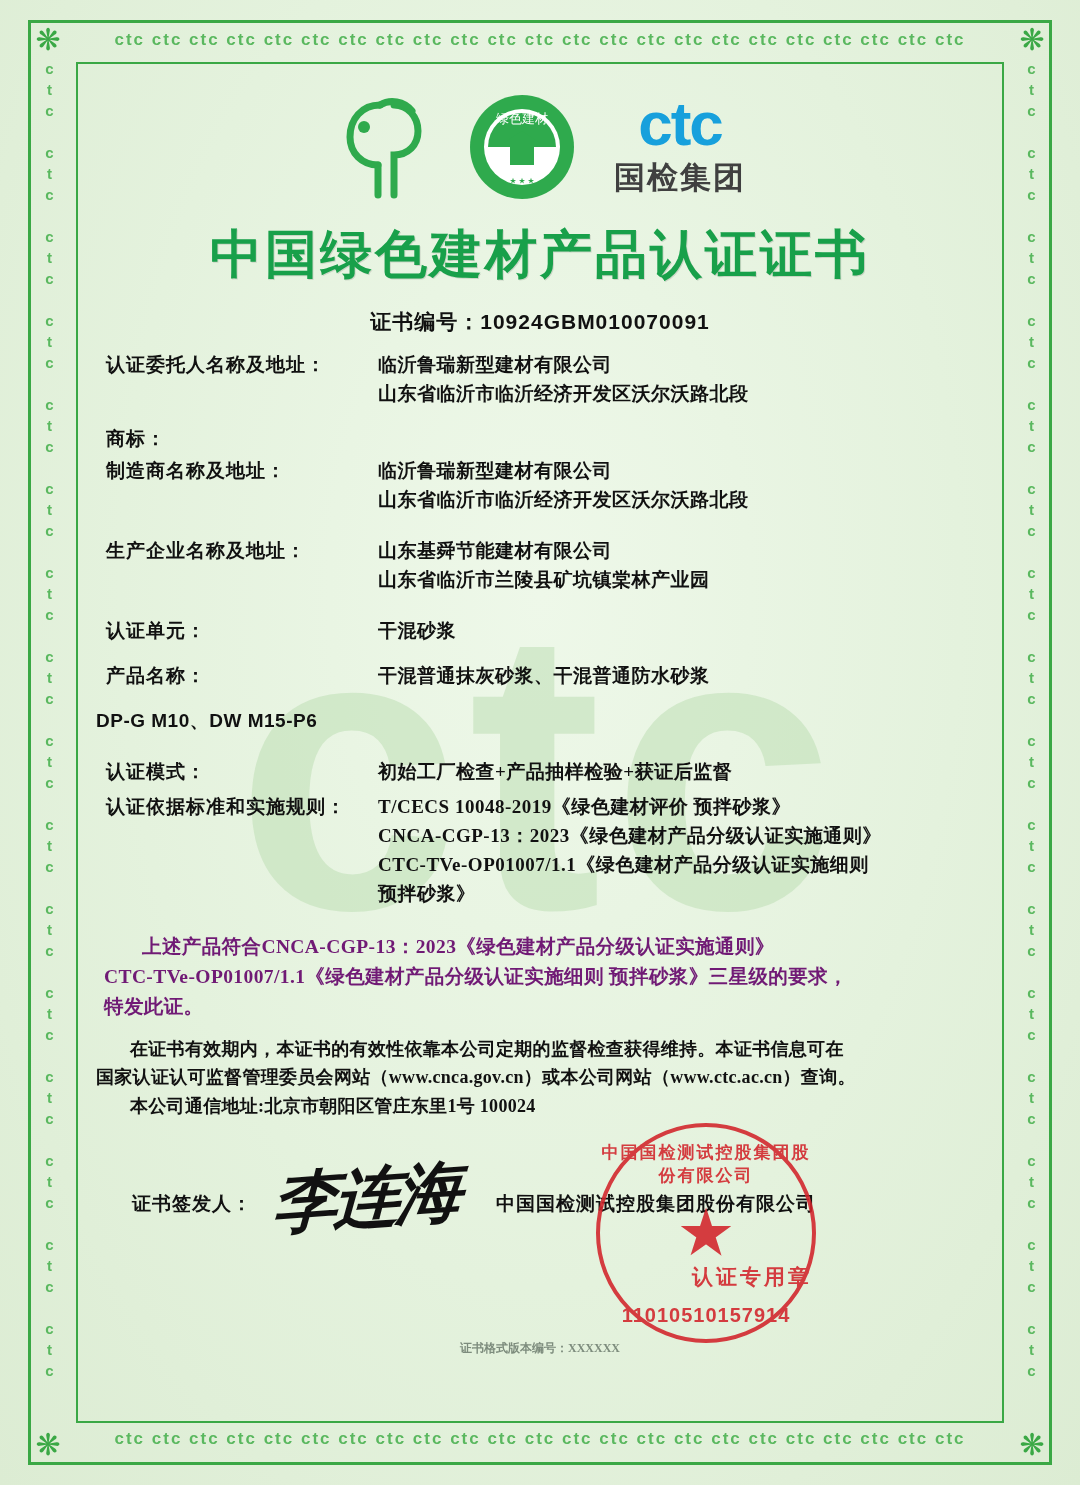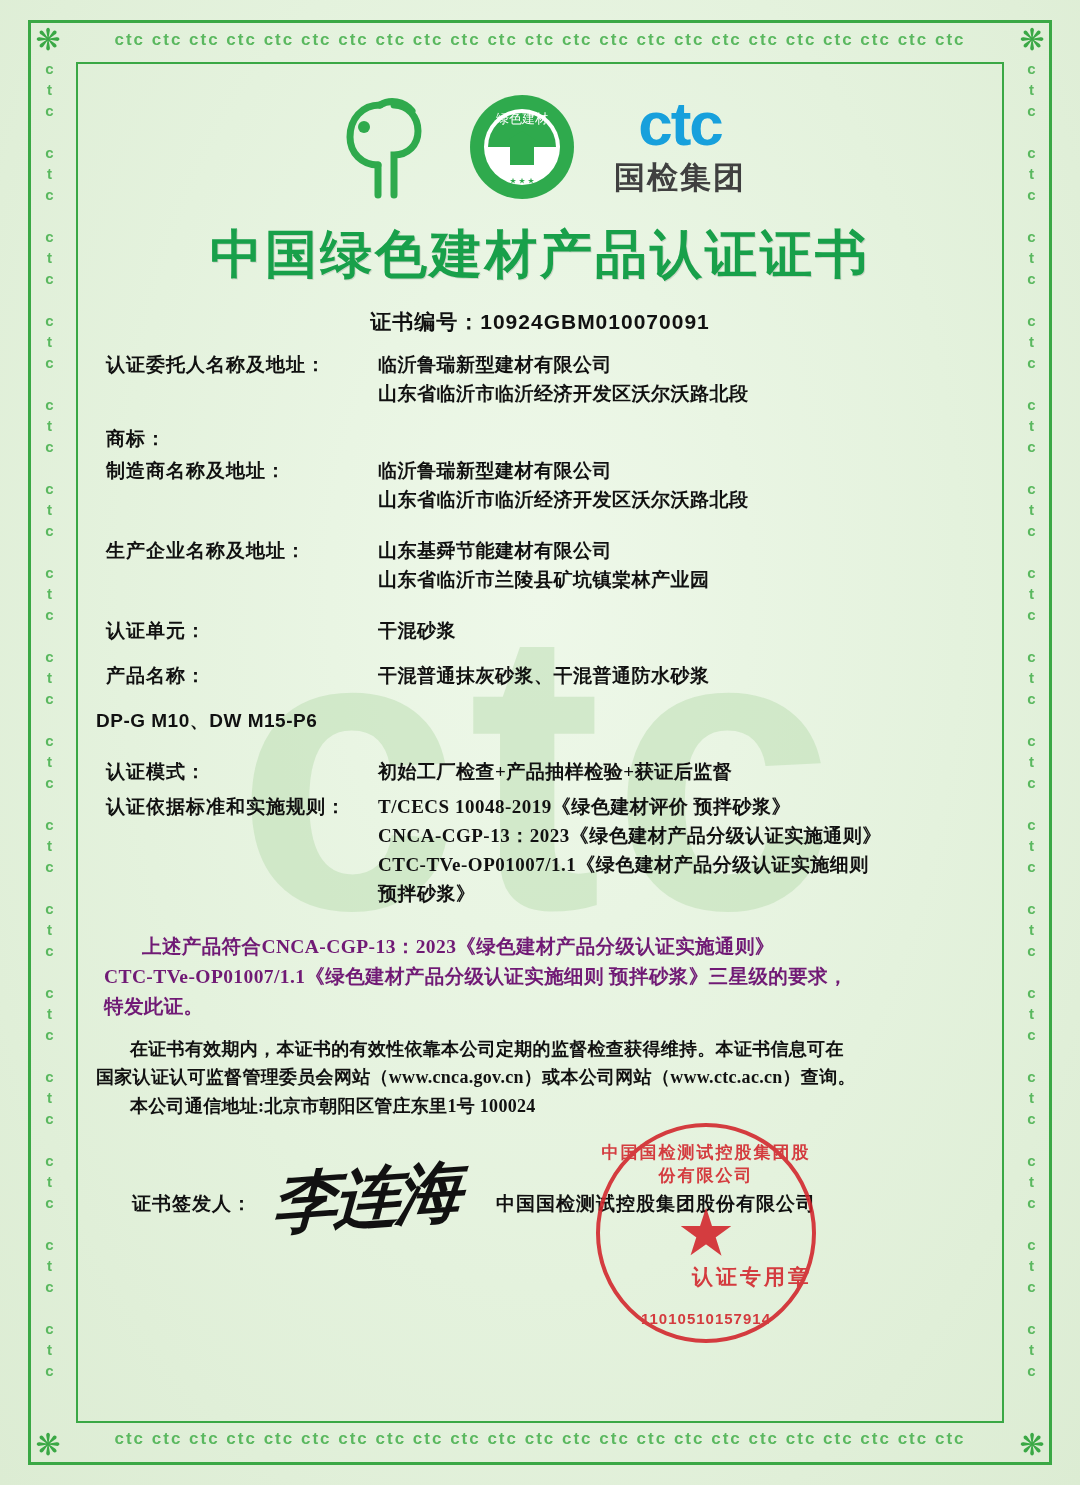--- a/index.html
+++ b/index.html
@@ -277,21 +277,21 @@
     left: 0; right: 0; top: 136px;
     text-align: right;
     font-size: 21px;
     font-weight: bold;
     letter-spacing: 3px;
   }
   .seal .seal-bottom {
     position: absolute;
     left: 0; right: 0; bottom: 12px;
     text-align: center;
-    font-size: 15px;
+    font-size: 20px;
     font-weight: bold;
     letter-spacing: 1px;
     font-family: "Liberation Sans", sans-serif;
   }
   .footnote {
     position: absolute;
     left: 0; right: 0;
     bottom: -52px;
     text-align: center;
     font-size: 12px;
@@ -456,16 +456,17 @@
       <div class="signature">李连海</div>
       <div class="company">中国国检测试控股集团股份有限公司</div>
 
       <div class="seal">
         <div class="seal-top">中国国检测试控股集团股份有限公司</div>
         <div class="star">★</div>
         <div class="seal-mid">认证专用章</div>
         <div class="seal-bottom">11010510157914</div>
       </div>
 
+      <div class="footnote">证书格式版本编号：XXXXXX</div>
     </div>
 
   </div>
 </div>
 
 </body></html>

